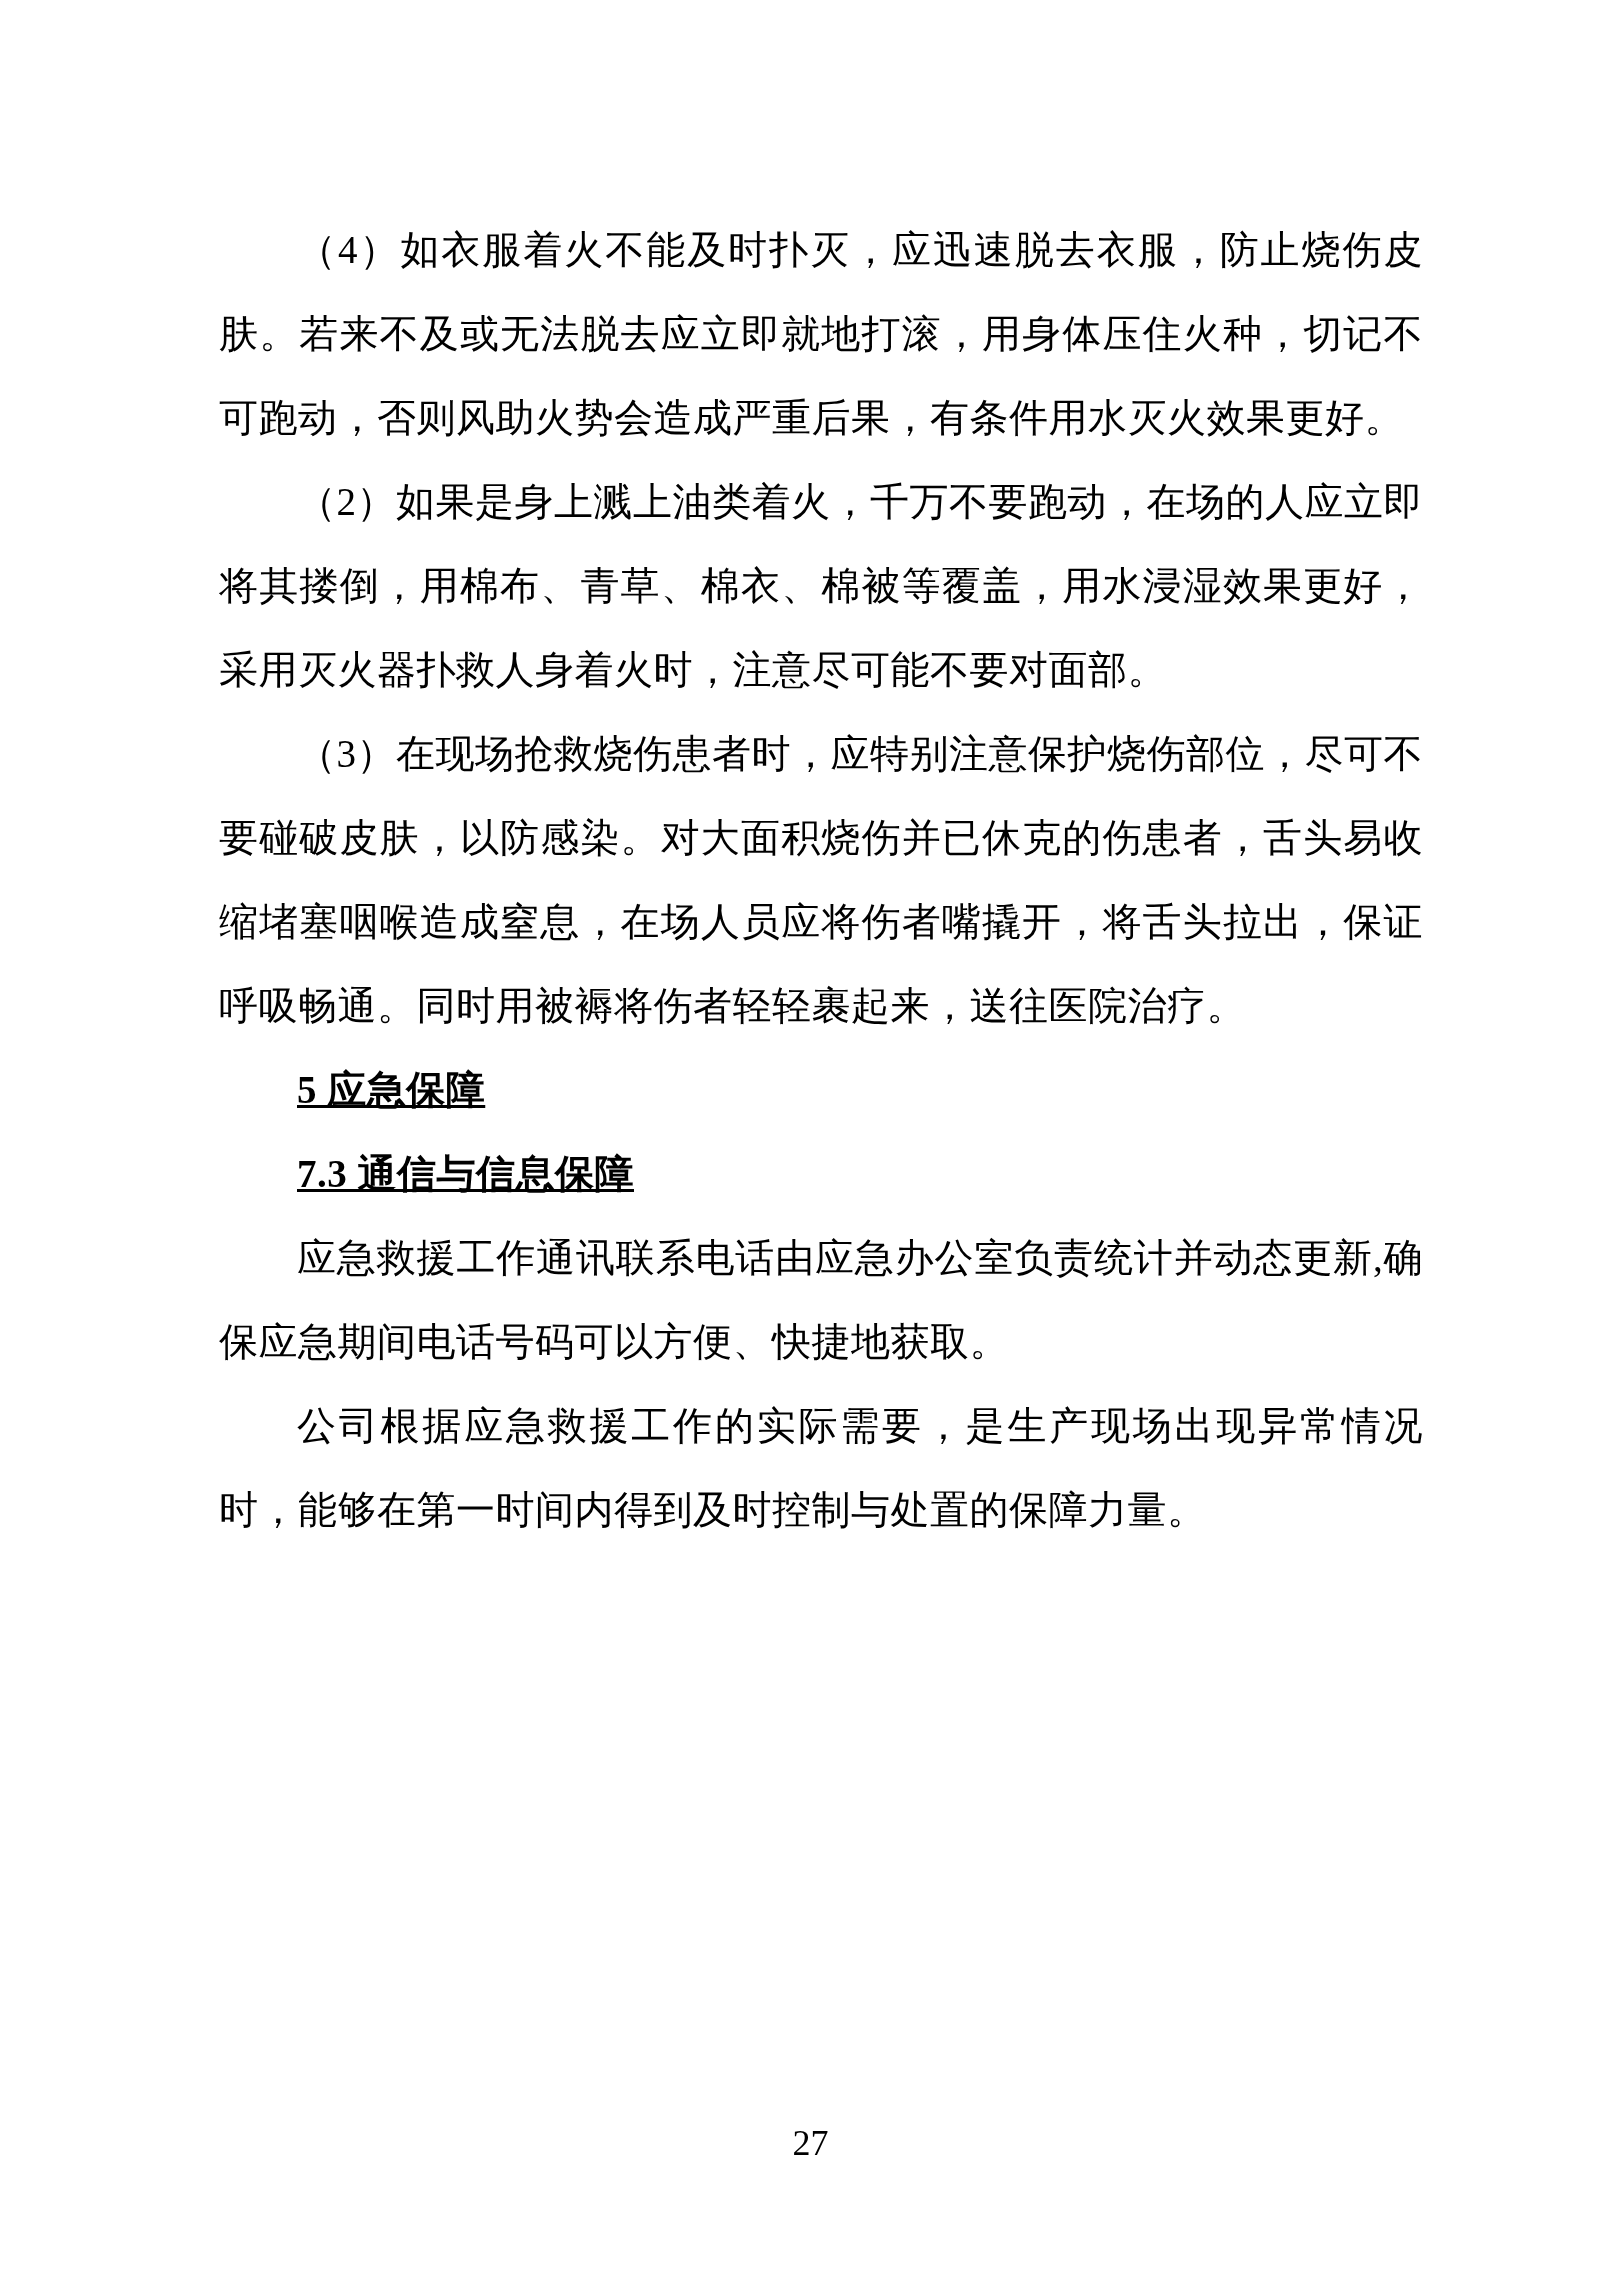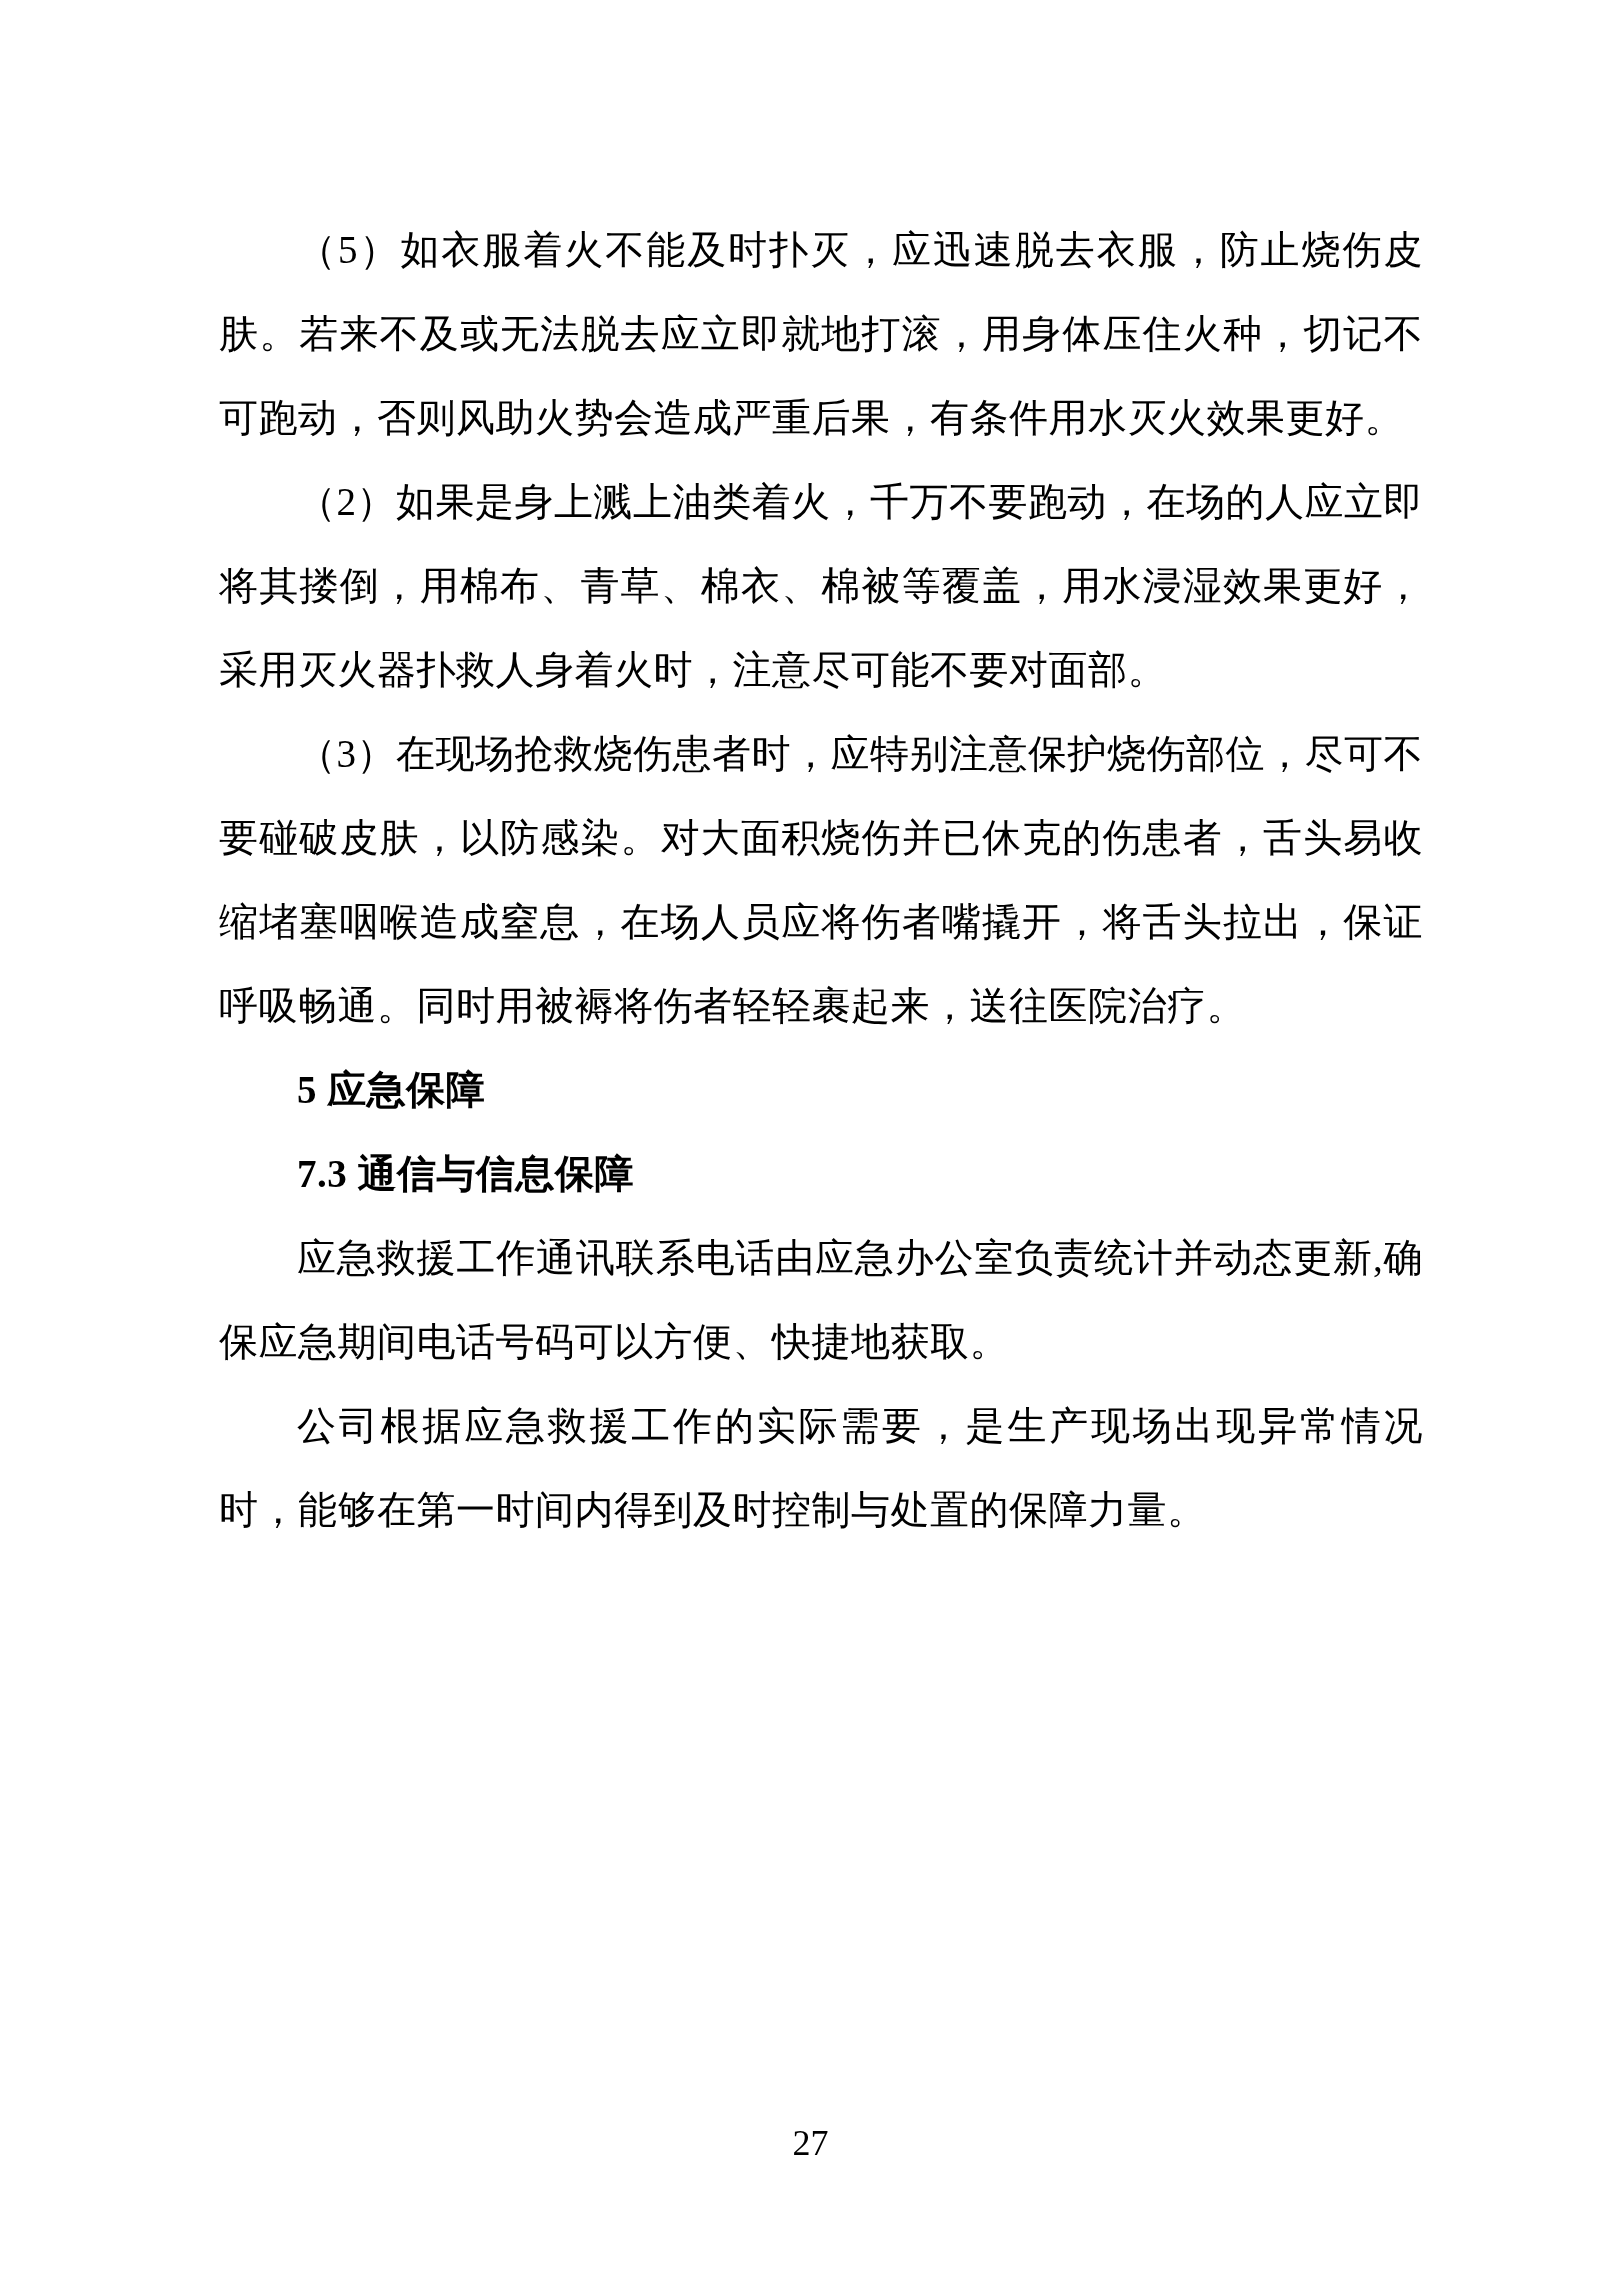--- a/index.html
+++ b/index.html
@@ -31,39 +31,40 @@
     letter-spacing: 0.5px;
     font-weight: normal;
   }
   .heading {
     margin: 0;
     font-size: 39px;
     line-height: 84px;
     text-indent: 2em;
     font-weight: bold;
     letter-spacing: 0.5px;
+    text-decoration: underline;
   }
   .footer {
     position: absolute;
     left: 0;
     top: 2119px;
     width: 100%;
     text-align: center;
   }
   .page-number {
     font-size: 36px;
     line-height: 49px;
     font-family: "Liberation Serif", "DejaVu Serif", serif;
   }
 </style>
 </head>
 <body>
 
 <main class="doc-body">
-  <p class="para">（5）如衣服着火不能及时扑灭，应迅速脱去衣服，防止烧伤皮肤。若来不及或无法脱去应立即就地打滚，用身体压住火种，切记不可跑动，否则风助火势会造成严重后果，有条件用水灭火效果更好。</p>
+  <p class="para">（4）如衣服着火不能及时扑灭，应迅速脱去衣服，防止烧伤皮肤。若来不及或无法脱去应立即就地打滚，用身体压住火种，切记不可跑动，否则风助火势会造成严重后果，有条件用水灭火效果更好。</p>
   <p class="para">（2）如果是身上溅上油类着火，千万不要跑动，在场的人应立即将其搂倒，用棉布、青草、棉衣、棉被等覆盖，用水浸湿效果更好，采用灭火器扑救人身着火时，注意尽可能不要对面部。</p>
   <p class="para">（3）在现场抢救烧伤患者时，应特别注意保护烧伤部位，尽可不要碰破皮肤，以防感染。对大面积烧伤并已休克的伤患者，舌头易收缩堵塞咽喉造成窒息，在场人员应将伤者嘴撬开，将舌头拉出，保证呼吸畅通。同时用被褥将伤者轻轻裹起来，送往医院治疗。</p>
   <h1 class="heading">5 应急保障</h1>
   <h2 class="heading">7.3 通信与信息保障</h2>
   <p class="para">应急救援工作通讯联系电话由应急办公室负责统计并动态更新,确保应急期间电话号码可以方便、快捷地获取。</p>
   <p class="para">公司根据应急救援工作的实际需要，是生产现场出现异常情况时，能够在第一时间内得到及时控制与处置的保障力量。</p>
 </main>
 
 <footer class="footer">
   <span class="page-number">27</span>

